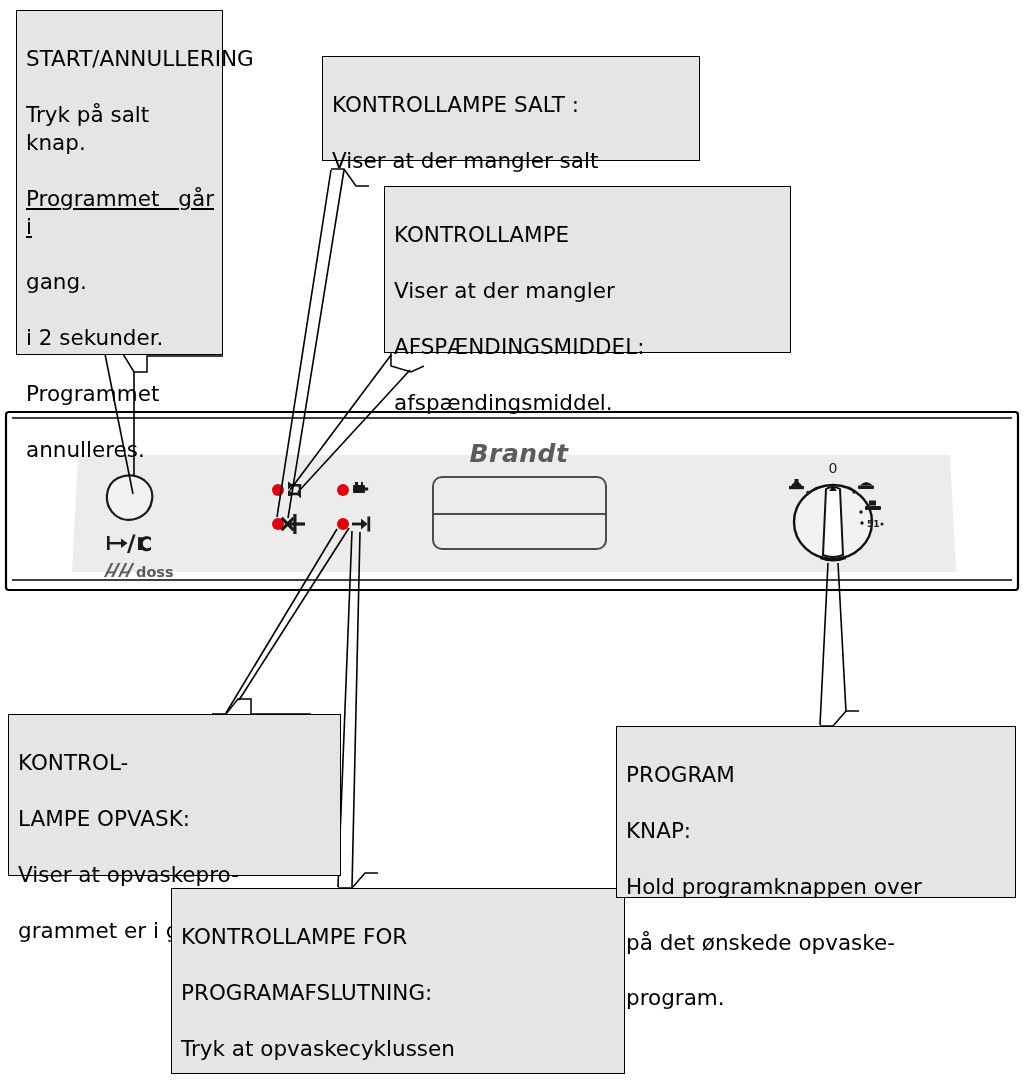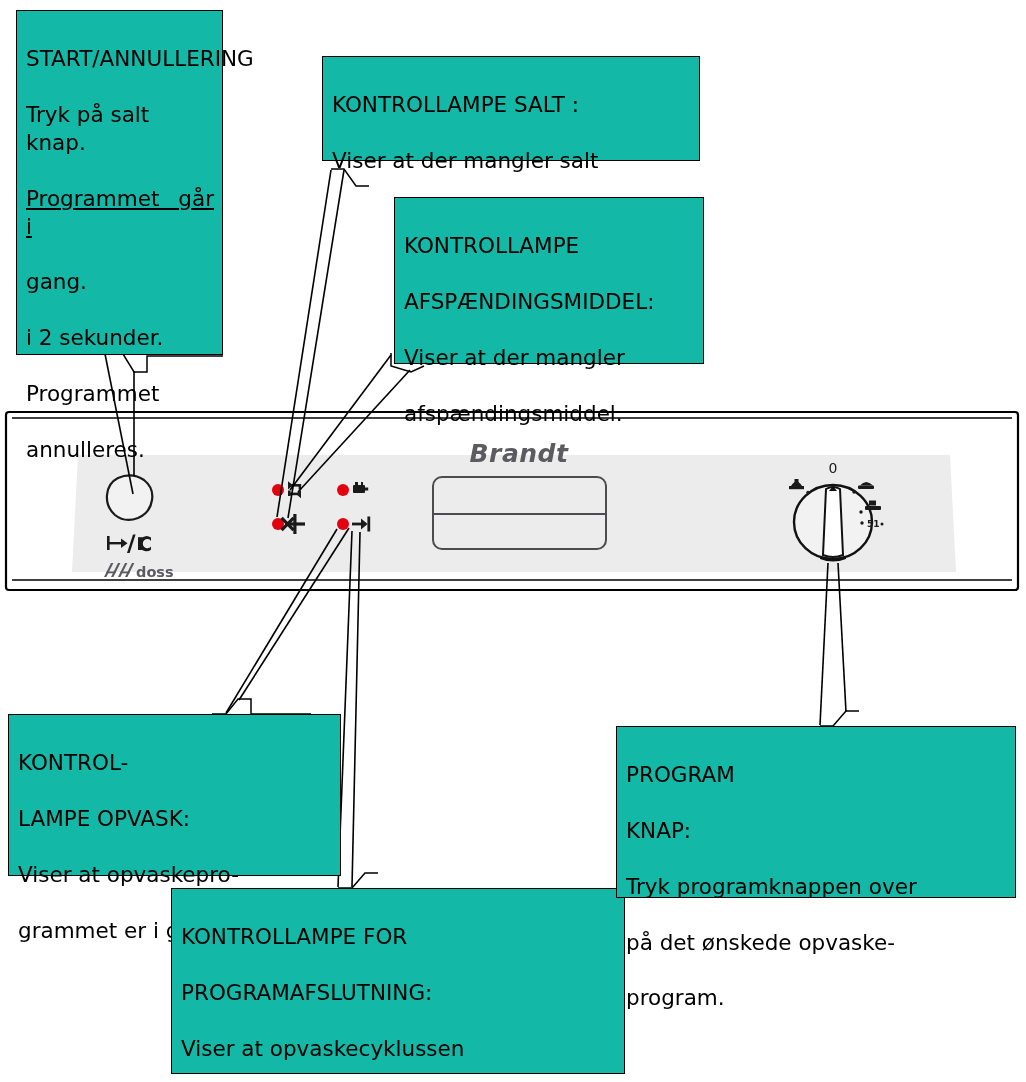--- a/index.html
+++ b/index.html
@@ -6,35 +6,35 @@
   body{
     width:1026px;height:1082px;position:relative;overflow:hidden;
     font-family:"DejaVu Sans","Liberation Sans",sans-serif;
     color:#000;
   }
   .stage{position:absolute;inset:0;}
 
   
   .callout{
     position:absolute;
-    background:#14b8a6;
+    background:#e5e5e5;
     border:1.5px solid #000;
     box-sizing:border-box;
     font-size:21.5px;
     line-height:1.30;
     padding:6px 8px 6px 9px;
     z-index:6;
     white-space:pre-line;
   }
   .callout .ln{display:block;}
   .justify{text-align:justify;text-align-last:left;}
 
   #cb-start   {left:16px;  top:10px;  width:207px; height:345px;}
   #cb-salt    {left:322px; top:56px;  width:378px; height:105px;}
-  #cb-rinse   {left:384px; top:197px; width:310px; height:167px;margin-left:10px;}
+  #cb-rinse   {left:384px; top:186px; width:407px; height:167px;}
   #cb-wash    {left:8px;   top:714px; width:333px; height:162px;}
   #cb-end     {left:171px; top:888px; width:454px; height:186px;}
   #cb-knob    {left:616px; top:726px; width:400px; height:172px;}
 
   
   svg.layer{position:absolute;left:0;top:0;width:1026px;height:1082px;overflow:visible;}
   svg.leaders{z-index:5;}
   svg.device{z-index:4;}
 
   .lead{stroke:#000;stroke-width:1.6px;fill:none;}
@@ -205,40 +205,40 @@
     <span class="ln">annulleres.</span>
   </div>
 
   <div class="callout" id="cb-salt">
     <span class="ln">KONTROLLAMPE SALT :</span>
     <span class="ln">Viser at der mangler salt</span>
   </div>
 
   <div class="callout" id="cb-rinse">
     <span class="ln">KONTROLLAMPE</span>
+    <span class="ln">Viser at der mangler</span>
     <span class="ln">AFSPÆNDINGSMIDDEL:</span>
-    <span class="ln">Viser at der mangler</span>
     <span class="ln">afspændingsmiddel.</span>
   </div>
 
   <div class="callout" id="cb-wash">
     <span class="ln">KONTROL-</span>
     <span class="ln">LAMPE OPVASK:</span>
     <span class="ln justify" style="display:block;width:100%;">Viser at opvaskepro-</span>
     <span class="ln">grammet er i gang.</span>
   </div>
 
   <div class="callout" id="cb-end">
     <span class="ln">KONTROLLAMPE FOR</span>
     <span class="ln">PROGRAMAFSLUTNING:</span>
-    <span class="ln">Viser at opvaskecyklussen</span>
+    <span class="ln">Tryk at opvaskecyklussen</span>
     
   </div>
 
   <div class="callout" id="cb-knob">
     <span class="ln">PROGRAM</span>
     <span class="ln">KNAP:</span>
-    <span class="ln">Tryk programknappen over</span>
+    <span class="ln">Hold programknappen over</span>
     <span class="ln justify" style="display:block;width:100%;">på det ønskede opvaske-</span>
     <span class="ln">program.</span>
   </div>
 
 </div>
 
 </body></html>

